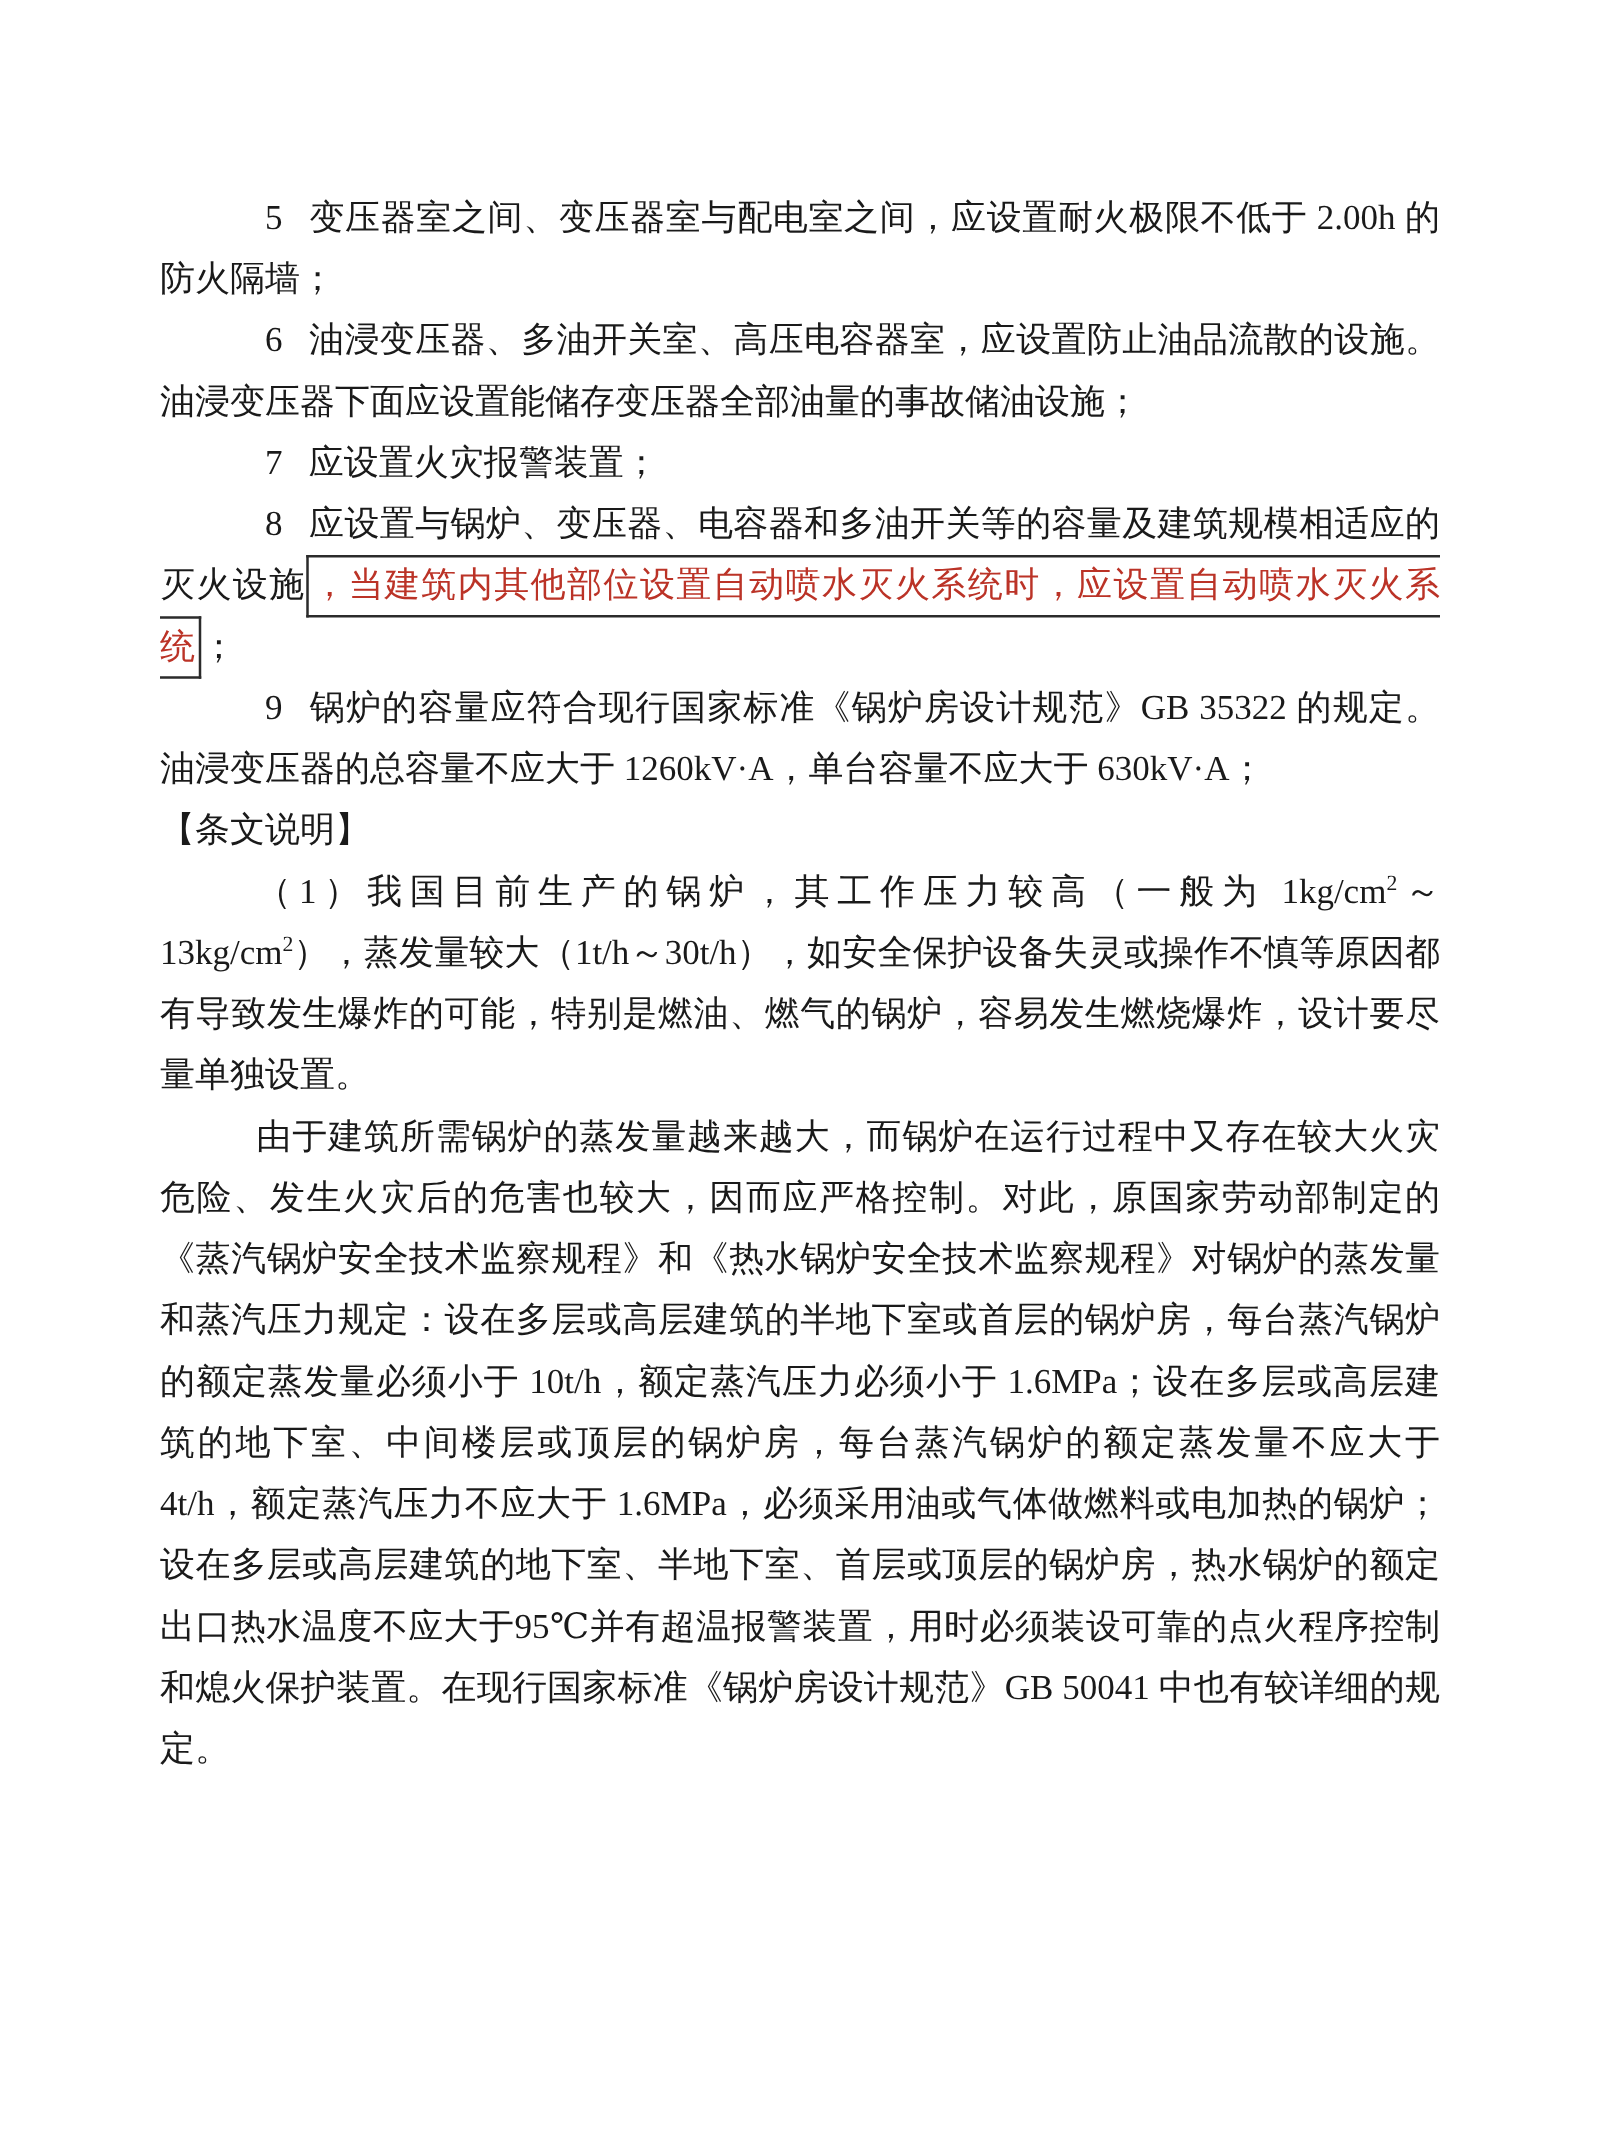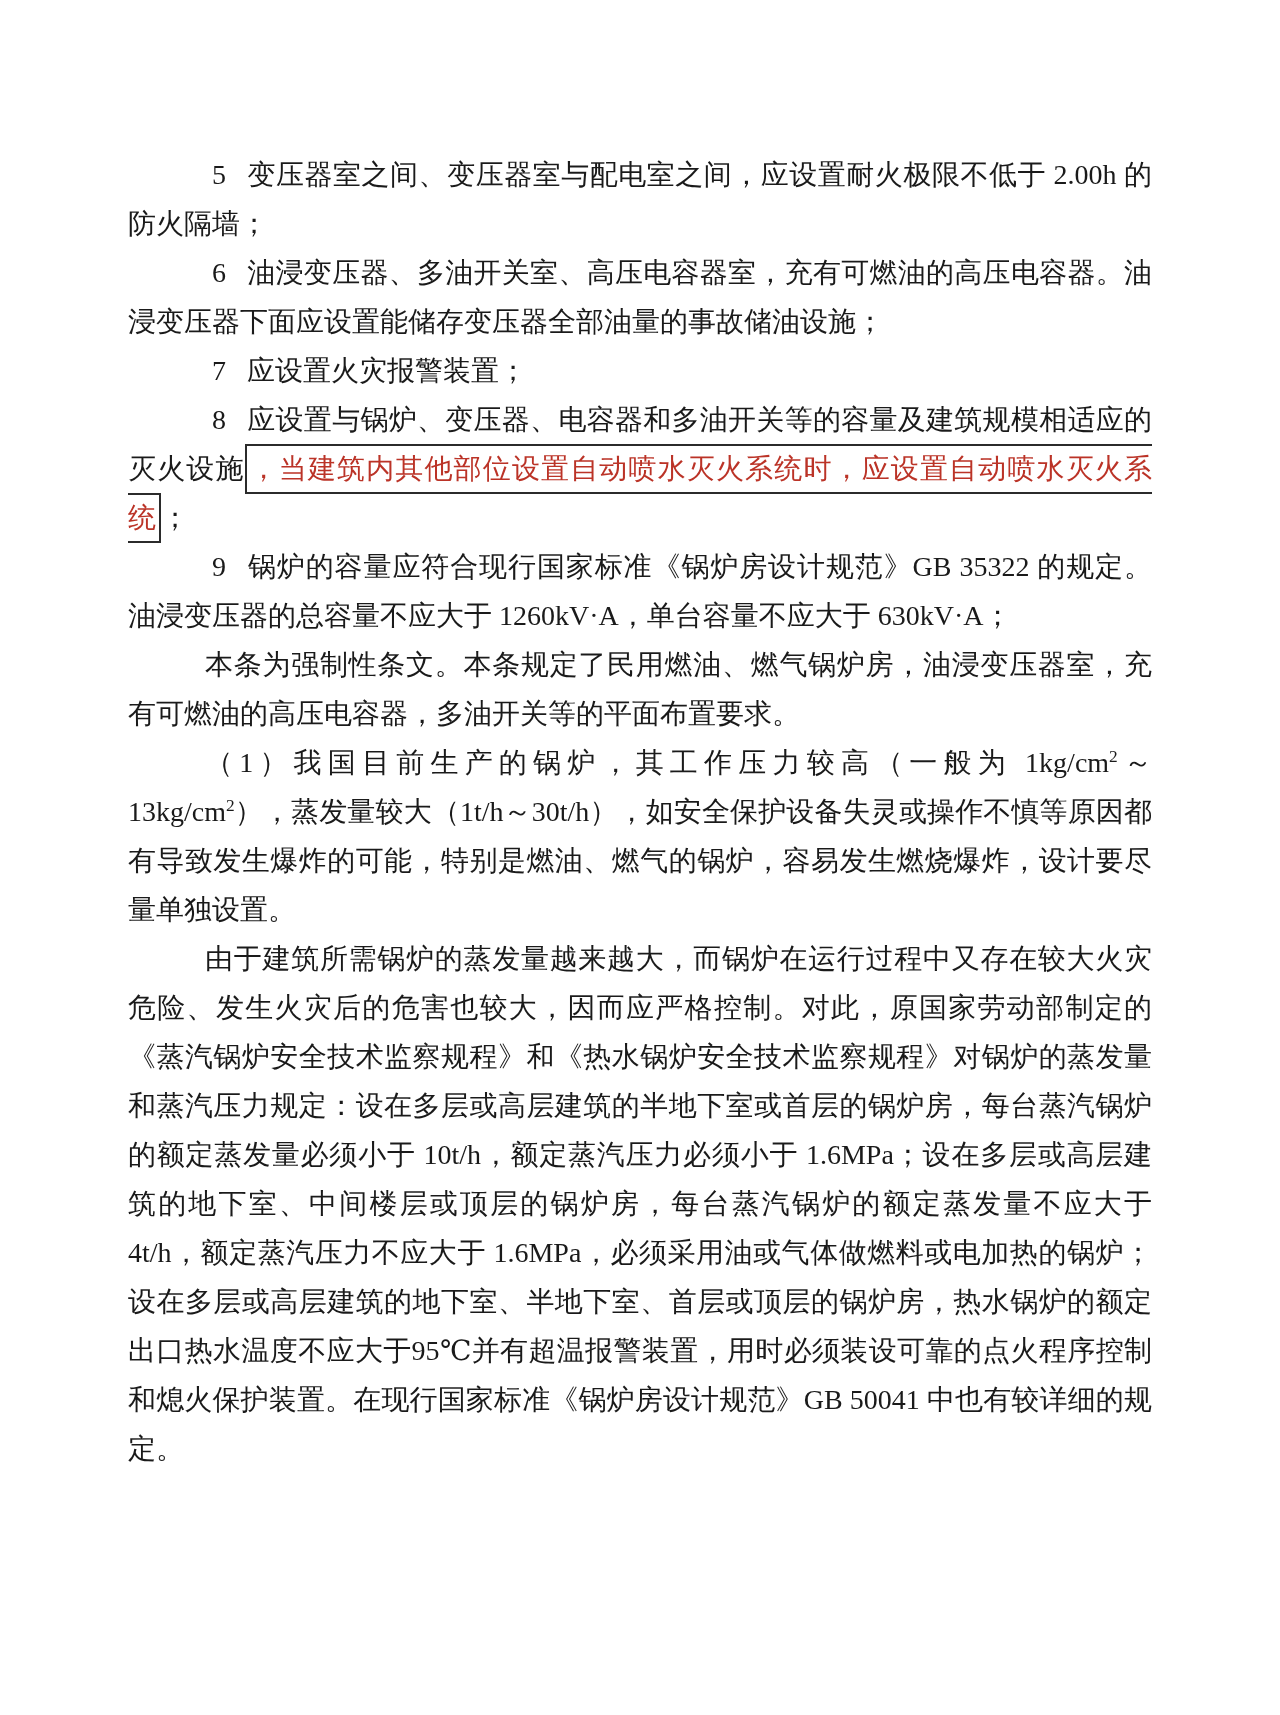--- a/index.html
+++ b/index.html
@@ -42,30 +42,30 @@
   .body-para{text-indent:2.75em;}
   sup{font-size:0.62em;line-height:0;vertical-align:super;}
 </style>
 </head>
 <body>
 
 <div class="page">
 
   <p class="clause"><span class="num">5</span><span>变压器室之间、变压器室与配电室之间，应设置耐火极限不低于 2.00h 的防火隔墙；</span></p>
 
-  <p class="clause"><span class="num">6</span><span>油浸变压器、多油开关室、高压电容器室，充有可燃油的高压电容器。油浸变压器下面应设置能储存变压器全部油量的事故储油设施；</span></p>
+  <p class="clause"><span class="num">6</span><span>油浸变压器、多油开关室、高压电容器室，应设置防止油品流散的设施。油浸变压器下面应设置能储存变压器全部油量的事故储油设施；</span></p>
 
   <p class="clause"><span class="num">7</span><span>应设置火灾报警装置；</span></p>
 
   <p class="clause"><span class="num">8</span><span>应设置与锅炉、变压器、电容器和多油开关等的容量及建筑规模相适应的灭火设施</span><span class="boxed">，当建筑内其他部位设置自动喷水灭火系统时，应设置自动喷水灭火系统</span><span>；</span></p>
 
   <p class="clause"><span class="num">9</span><span>锅炉的容量应符合现行国家标准《锅炉房设计规范》GB 35322 的规定。油浸变压器的总容量不应大于 1260kV·A，单台容量不应大于 630kV·A；</span></p>
 
 
 
+  <p class="expl-heading">【条文说明】</p>
 
-  <p class="body-para">本条为强制性条文。本条规定了民用燃油、燃气锅炉房，油浸变压器室，充有可燃油的高压电容器，多油开关等的平面布置要求。</p>
 
   <p class="body-para"><span>（1）我国目前生产的锅炉，其工作压力较高（一般为 1kg/cm</span><sup>2</sup><span>～13kg/cm</span><sup>2</sup><span>），蒸发量较大（1t/h～30t/h），如安全保护设备失灵或操作不慎等原因都有导致发生爆炸的可能，特别是燃油、燃气的锅炉，容易发生燃烧爆炸，设计要尽量单独设置。</span></p>
 
   <p class="body-para">由于建筑所需锅炉的蒸发量越来越大，而锅炉在运行过程中又存在较大火灾危险、发生火灾后的危害也较大，因而应严格控制。对此，原国家劳动部制定的《蒸汽锅炉安全技术监察规程》和《热水锅炉安全技术监察规程》对锅炉的蒸发量和蒸汽压力规定：设在多层或高层建筑的半地下室或首层的锅炉房，每台蒸汽锅炉的额定蒸发量必须小于 10t/h，额定蒸汽压力必须小于 1.6MPa；设在多层或高层建筑的地下室、中间楼层或顶层的锅炉房，每台蒸汽锅炉的额定蒸发量不应大于 4t/h，额定蒸汽压力不应大于 1.6MPa，必须采用油或气体做燃料或电加热的锅炉；设在多层或高层建筑的地下室、半地下室、首层或顶层的锅炉房，热水锅炉的额定出口热水温度不应大于95℃并有超温报警装置，用时必须装设可靠的点火程序控制和熄火保护装置。在现行国家标准《锅炉房设计规范》GB 50041 中也有较详细的规定。</p>
 
 </div>
 
 </body></html>

